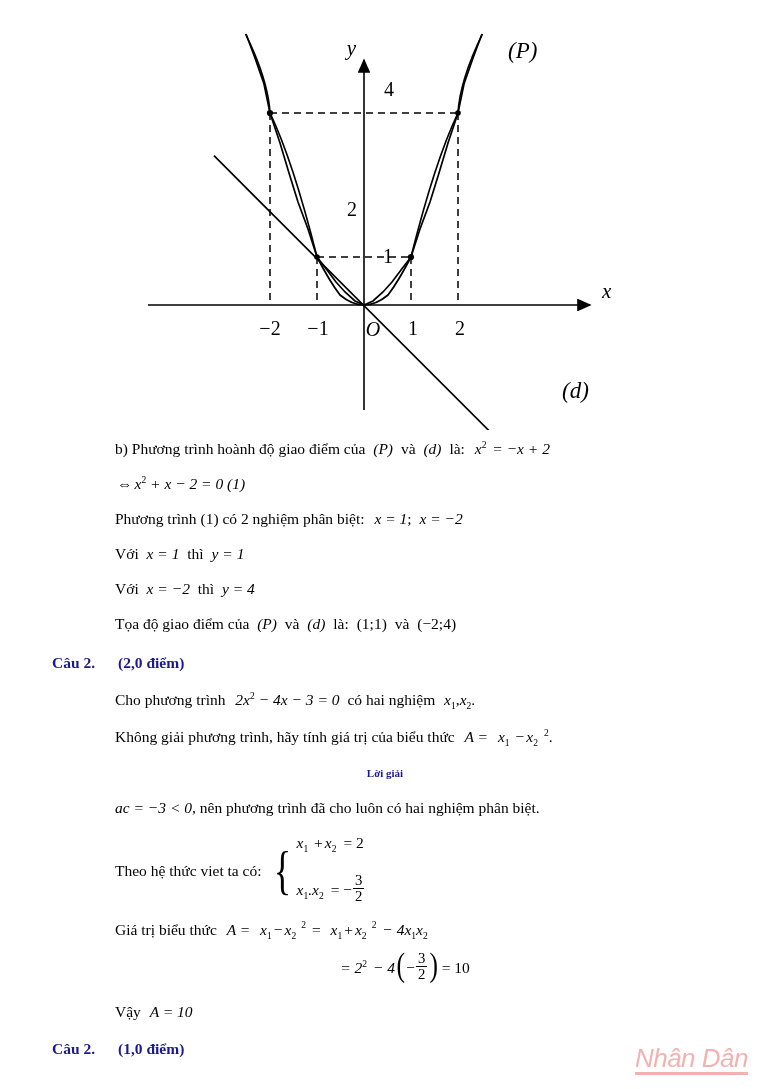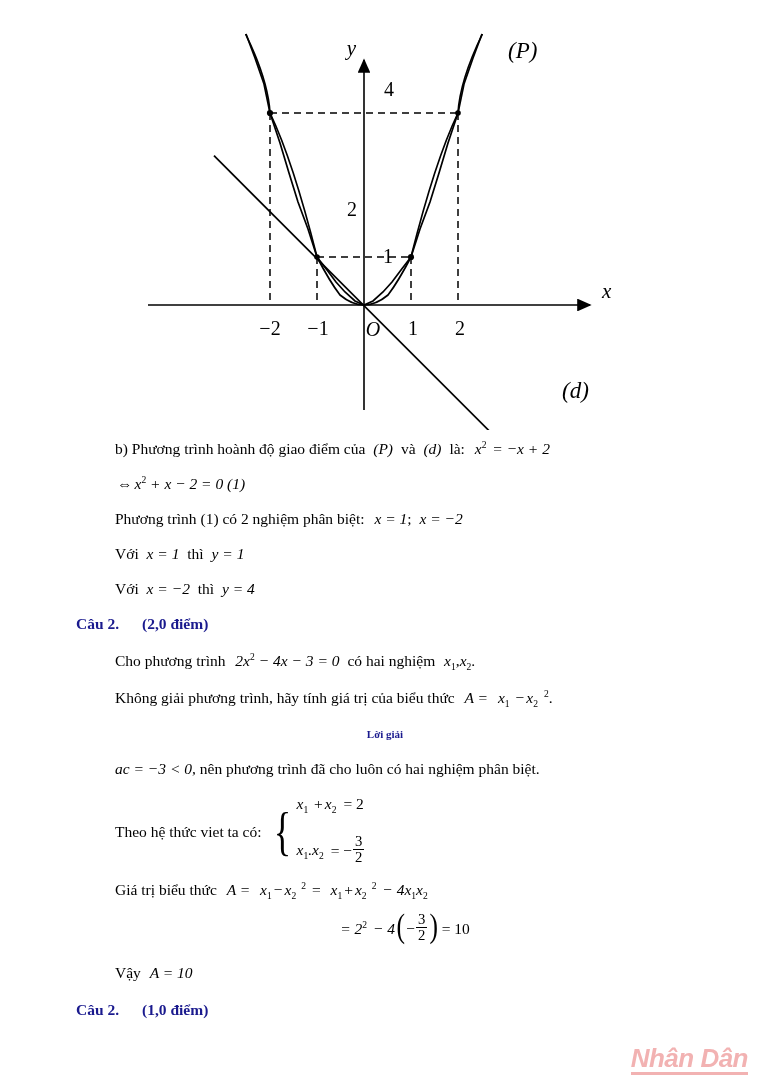--- a/index.html
+++ b/index.html
@@ -64,21 +64,21 @@
     vertical-align: sub;
     font-style: normal;
     line-height: 0;
   }
 
   .heading {
     color: #1a1a8e;
     font-weight: bold;
     font-size: 15.5px;
   }
-  .heading .num { display: inline-block; width: 66px; padding-left: 76px; }
+  .heading .num { display: inline-block; width: 66px; padding-left: 52px; }
   .solution-title {
     color: #1a1a8e;
     font-weight: bold;
     font-size: 11px;
     text-align: center;
   }
 
   
   .frac {
     display: inline-block;
@@ -118,21 +118,21 @@
     transform: scaleX(0.75);
     font-family: "Liberation Serif","DejaVu Serif",serif;
   }
 
   
   #footer-watermark {
     position: absolute;
     right: 22px;
     bottom: 14px;
     font-family: "Liberation Sans", sans-serif;
-    font-weight: bold;
+    font-weight: normal;
     font-style: italic;
     font-size: 26px;
     letter-spacing: -0.5px;
     color: #f2b2b2;
     border-bottom: 3px solid #f2b2b2;
     padding-bottom: 1px;
     line-height: 1;
     margin-top: 36px;
   }
 </style>
@@ -239,20 +239,30 @@
     <span class="mi" style="padding-left:4px">y = 1</span>
   </div>
 
   <div class="line indent" style="margin-bottom:18px;">
     <span class="vn">Với</span>
     <span class="mi" style="padding:0 4px">x = −2</span>
     <span class="vn">thì</span>
     <span class="mi" style="padding-left:4px">y = 4</span>
   </div>
 
+  <div class="line indent" style="margin-bottom:22px;">
+    <span class="vn">Tọa độ giao điểm của</span>
+    <span class="mi" style="padding:0 4px">(P)</span>
+    <span class="vn">và</span>
+    <span class="mi" style="padding:0 4px">(d)</span>
+    <span class="vn">là:</span>
+    <span class="mn" style="padding-left:4px">(1;1)</span>
+    <span class="vn" style="padding:0 4px">và</span>
+    <span class="mn">(−2;4)</span>
+  </div>
 
   <div class="line heading" style="margin-bottom:20px;">
     <span class="num">Câu 2.</span><span>(2,0 điểm)</span>
   </div>
 
   <div class="line indent" style="margin-bottom:20px;">
     <span class="vn">Cho phương trình</span>
     <span class="mi" style="padding-left:6px">2x</span><sup class="exp">2</sup>
     <span class="mi">− 4x − 3 = 0</span>
     <span class="vn" style="padding-left:4px">có hai nghiệm</span>

